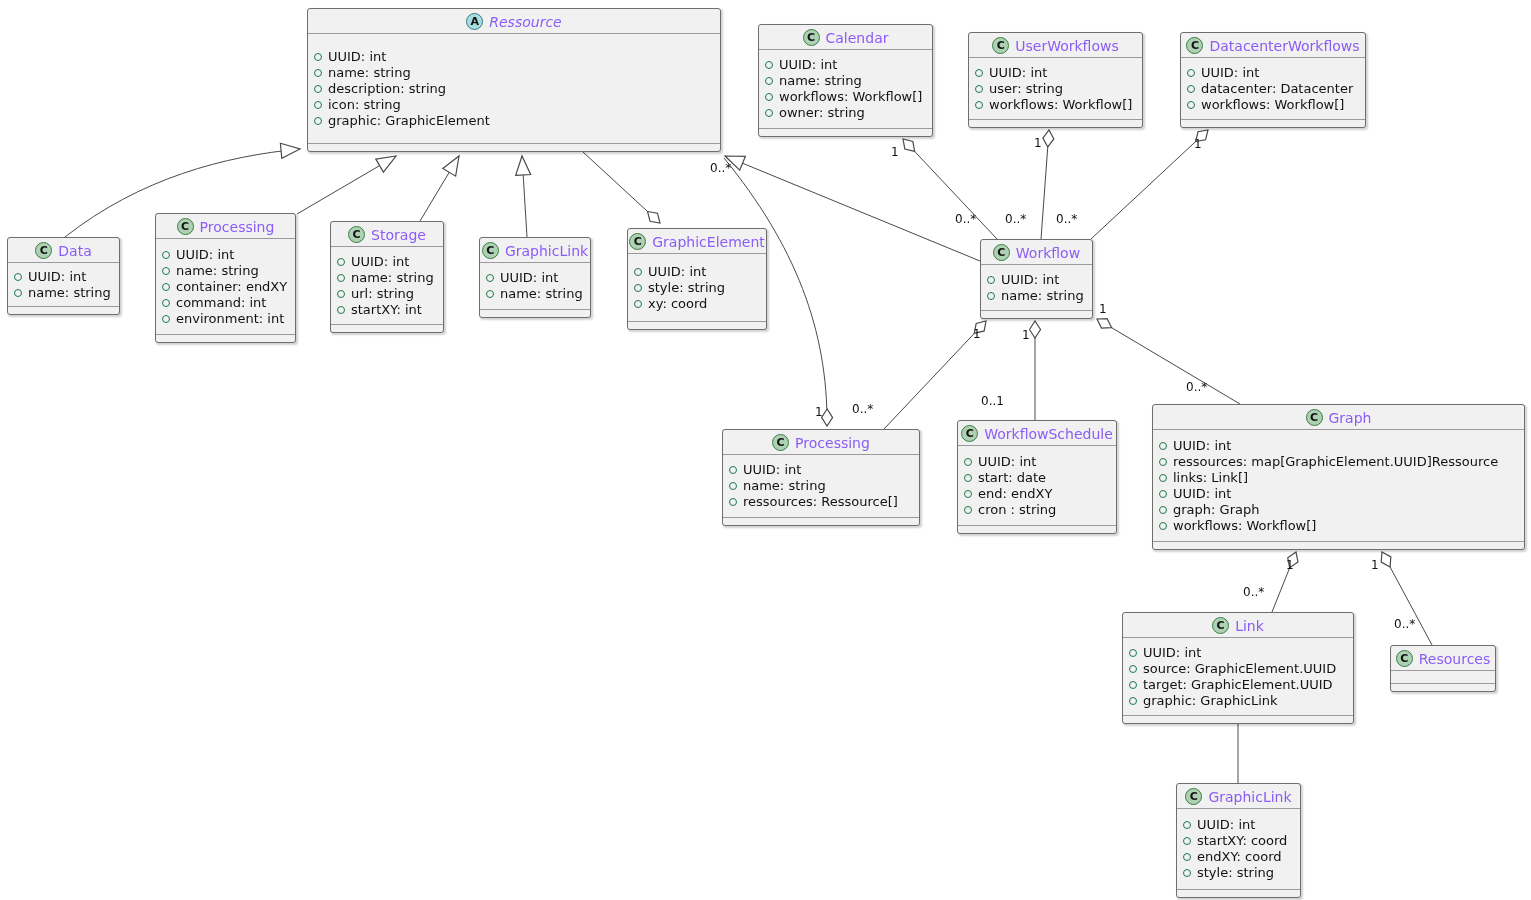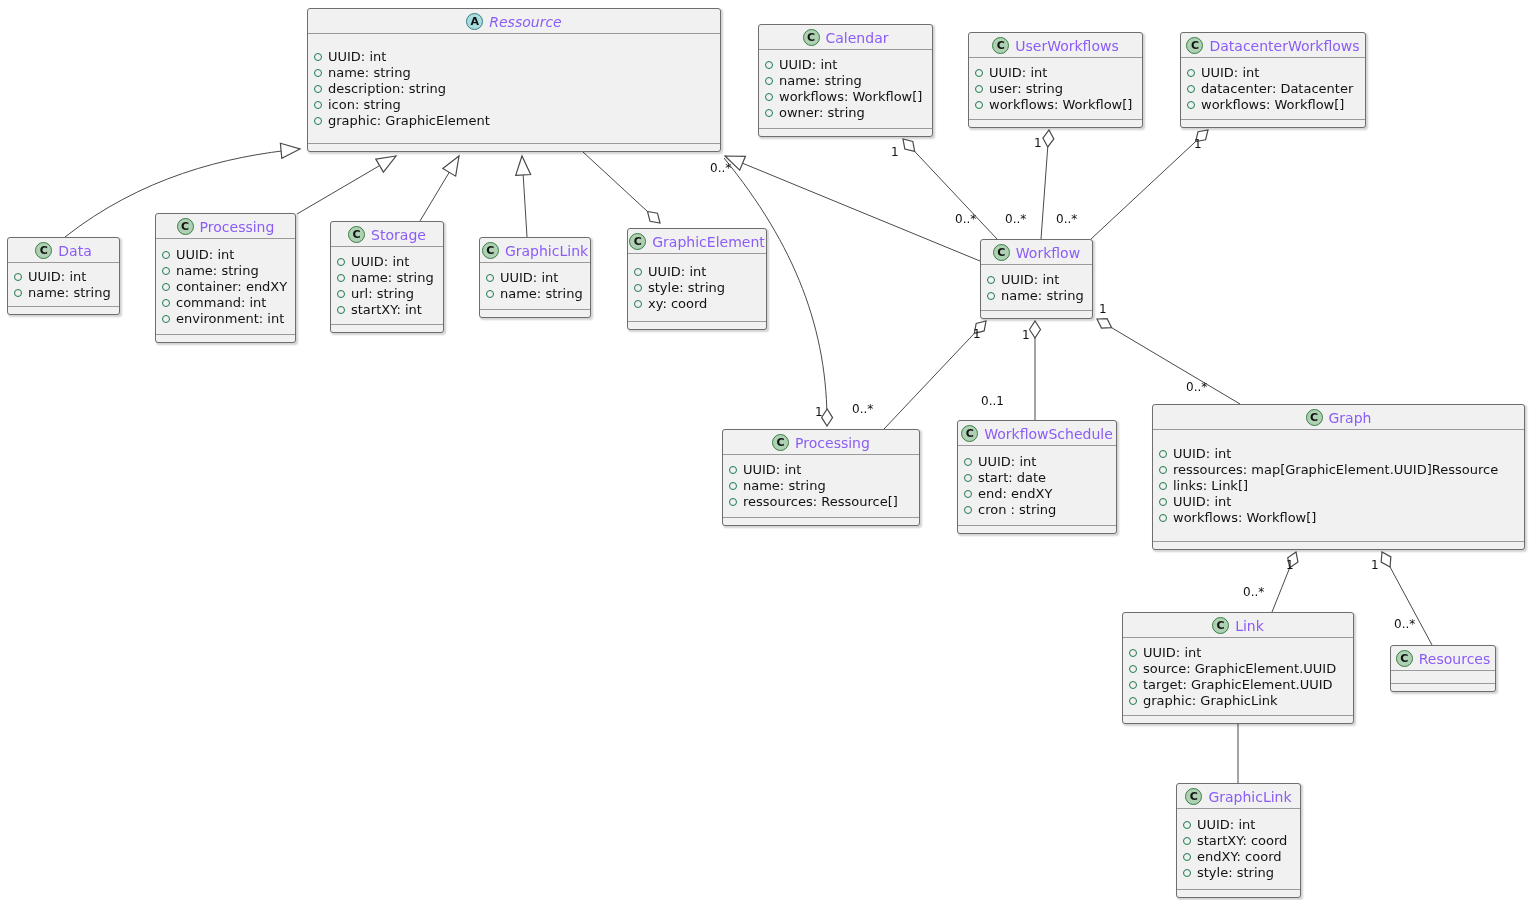--- a/index.html
+++ b/index.html
@@ -359,20 +359,24 @@
       <div class="attr">
           <span class="vis"></span>
           <span>links: Link[]</span>
         </div>
       <div class="attr">
           <span class="vis"></span>
           <span>UUID: int</span>
         </div>
       <div class="attr">
           <span class="vis"></span>
+          <span>graph: Graph</span>
+        </div>
+      <div class="attr">
+          <span class="vis"></span>
           <span>workflows: Workflow[]</span>
         </div>
     </div>
     <div class="uml-methods"></div>
   </div>
 
   <div class="uml-class" style="left:1122px;top:612px;width:232px;height:112px;">
     <div class="uml-title">
       <span class="badge c">C</span>
       <span class="cname">Link</span>

